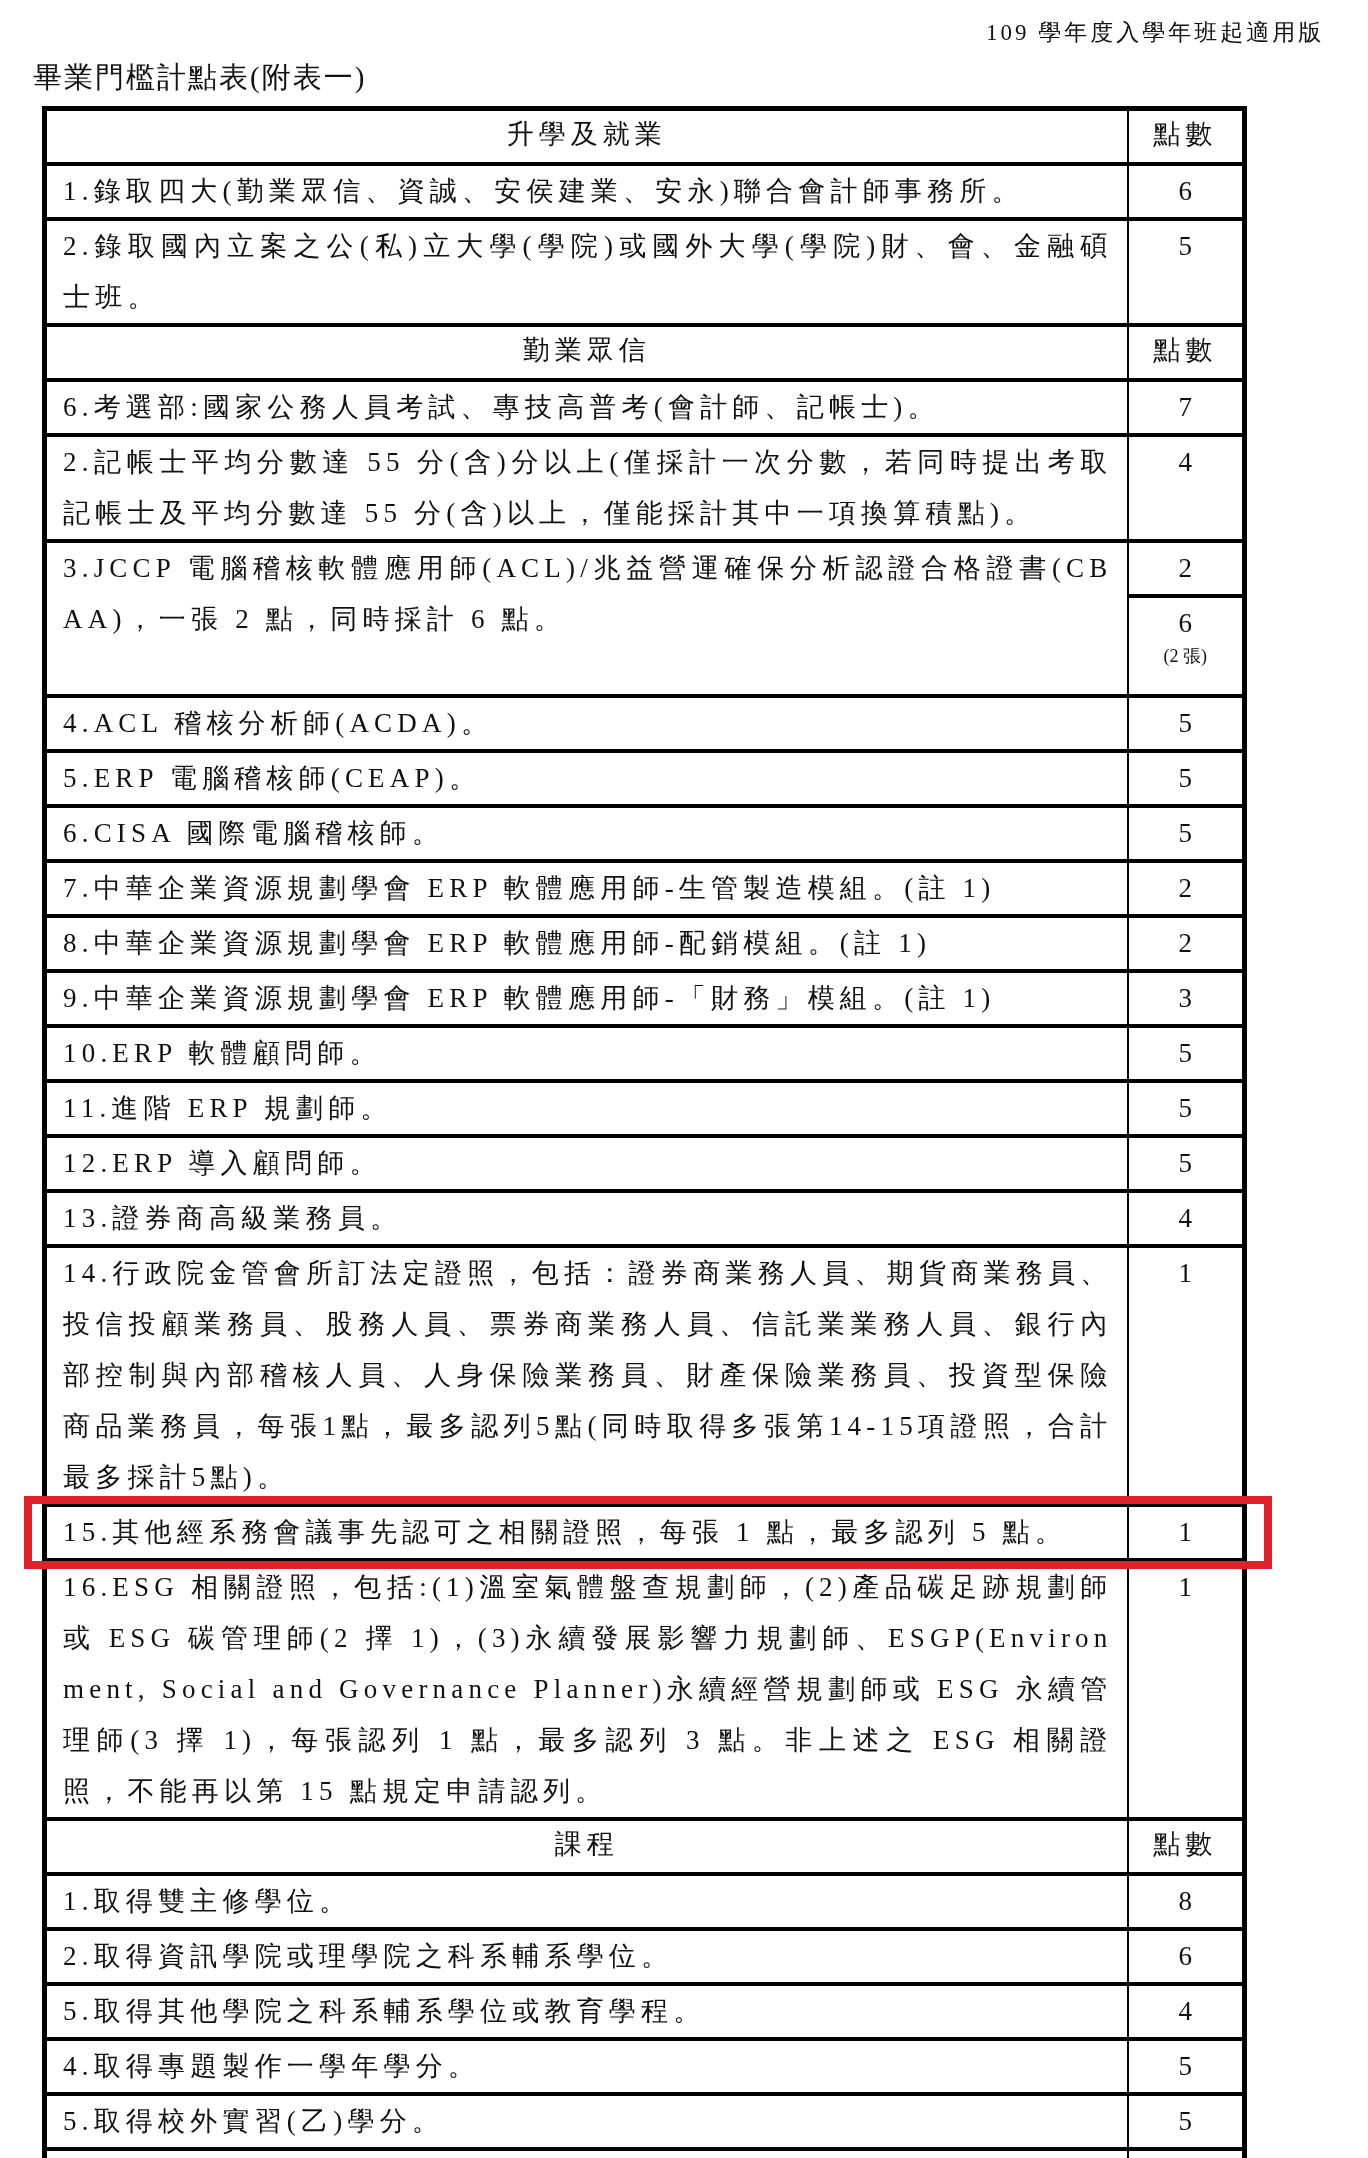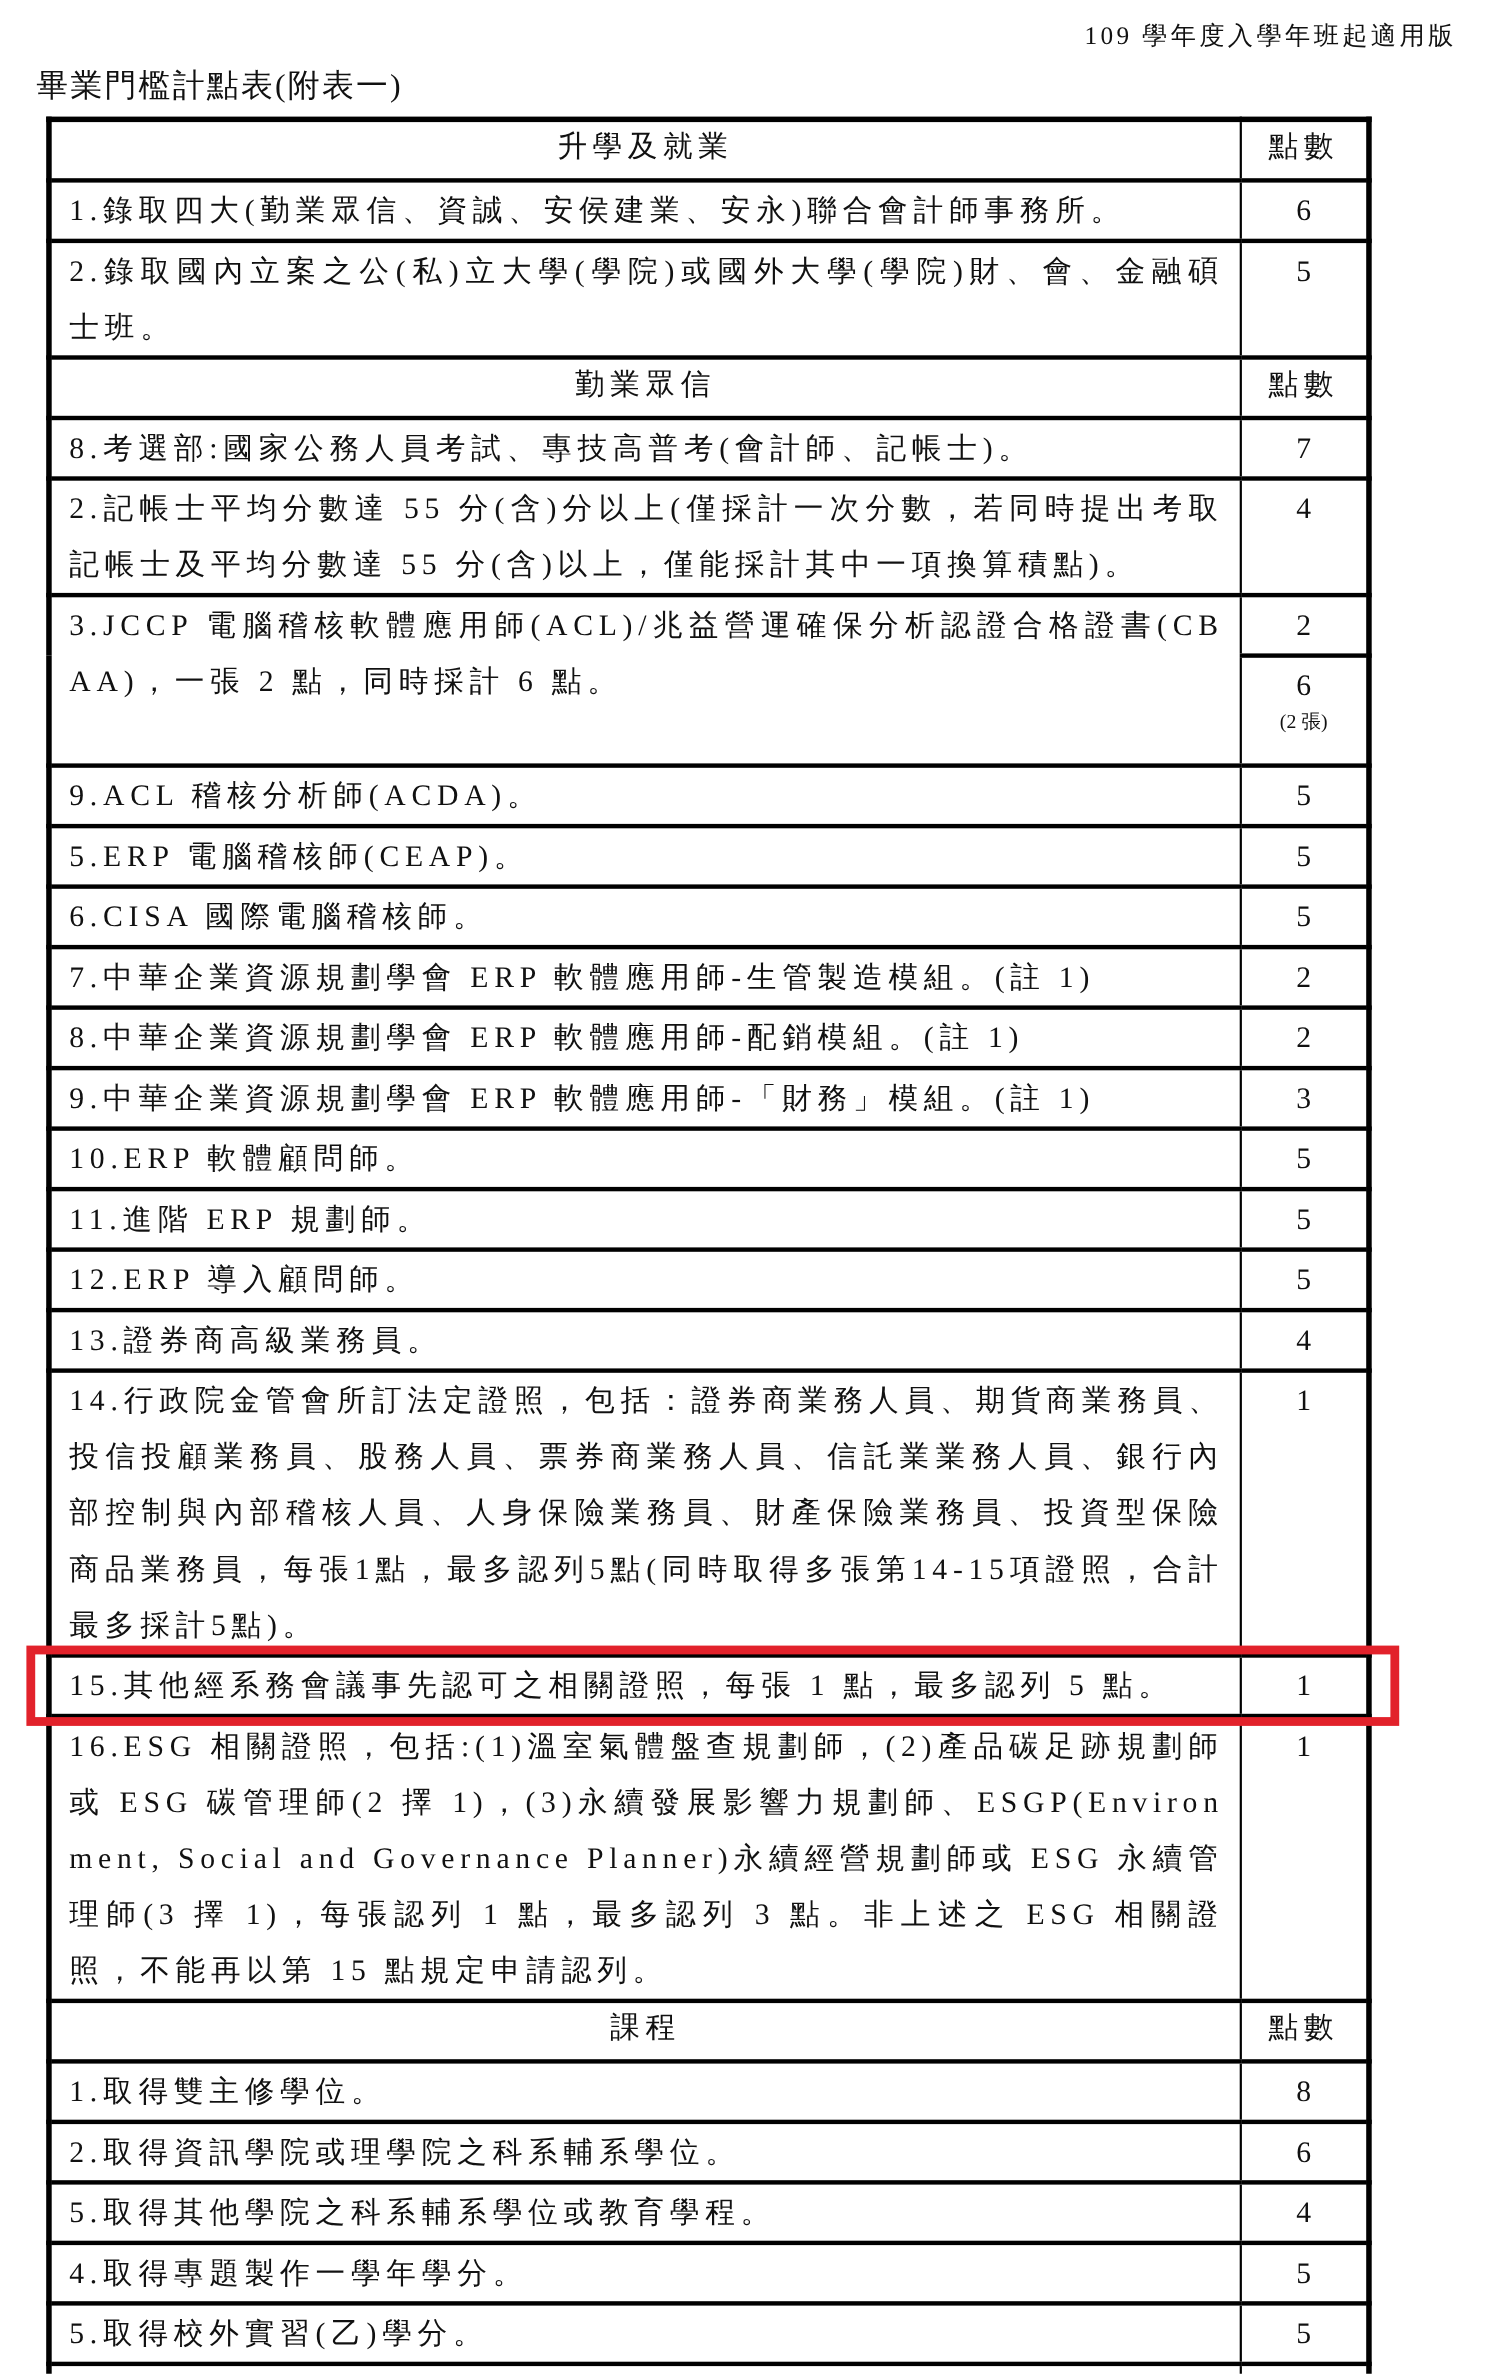--- a/index.html
+++ b/index.html
@@ -100,39 +100,39 @@
     <tr>
       <td class="desc">2.錄取國內立案之公(私)立大學(學院)或國外大學(學院)財、會、金融碩士班。</td>
       <td class="pts">5</td>
     </tr>
 
     <tr>
       <td class="sect">勤業眾信</td>
       <td class="sect">點數</td>
     </tr>
     <tr class="single">
-      <td class="desc">8.考選部:國家公務人員考試、專技高普考(會計師、記帳士)。</td>
+      <td class="desc">6.考選部:國家公務人員考試、專技高普考(會計師、記帳士)。</td>
       <td class="pts">7</td>
     </tr>
     <tr>
       <td class="desc">2.記帳士平均分數達 55 分(含)分以上(僅採計一次分數，若同時提出考取記帳士及平均分數達 55 分(含)以上，僅能採計其中一項換算積點)。</td>
       <td class="pts">4</td>
     </tr>
     <tr class="single">
       <td class="desc" rowspan="2">3.JCCP 電腦稽核軟體應用師(ACL)/兆益營運確保分析認證合格證書(CBAA)，一張 2 點，同時採計 6 點。</td>
       <td class="pts">2</td>
     </tr>
     <tr>
       <td class="pts" style="height:96px;">
         <span>6</span>
         <span class="sub">(2 張)</span>
       </td>
     </tr>
     <tr class="single">
-      <td class="desc">9.ACL 稽核分析師(ACDA)。</td>
+      <td class="desc">4.ACL 稽核分析師(ACDA)。</td>
       <td class="pts">5</td>
     </tr>
     <tr class="single">
       <td class="desc">5.ERP 電腦稽核師(CEAP)。</td>
       <td class="pts">5</td>
     </tr>
     <tr class="single">
       <td class="desc">6.CISA 國際電腦稽核師。</td>
       <td class="pts">5</td>
     </tr>

